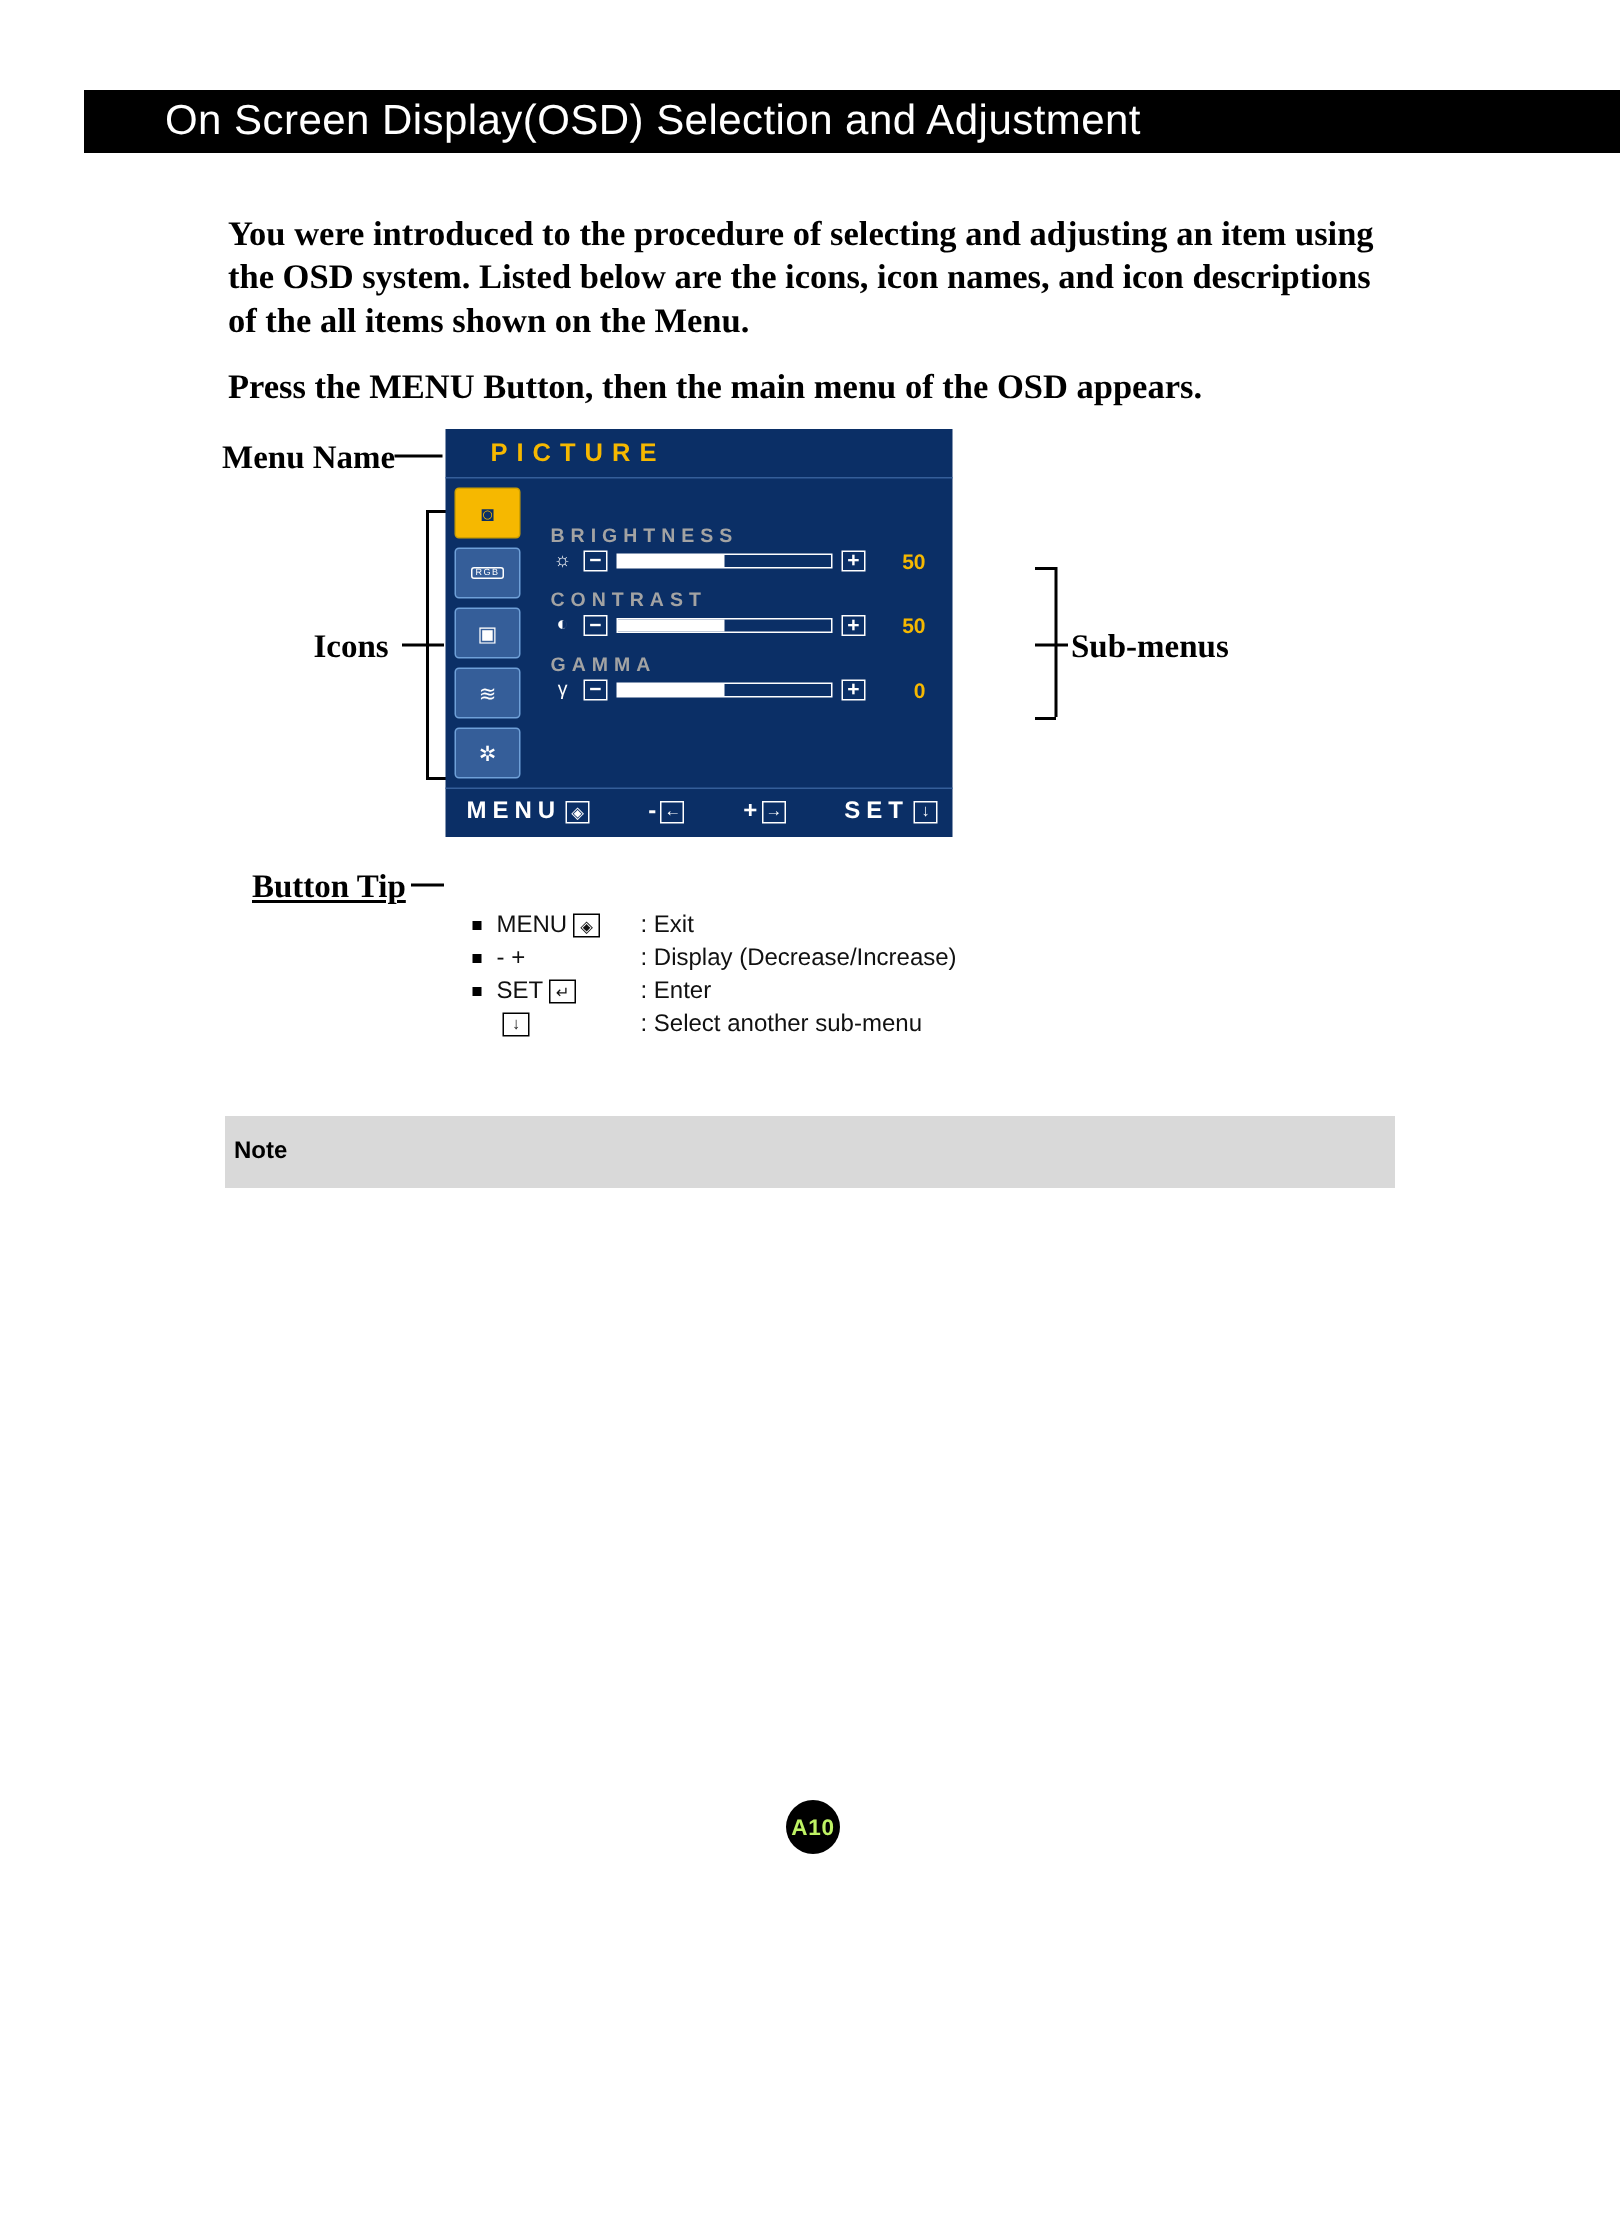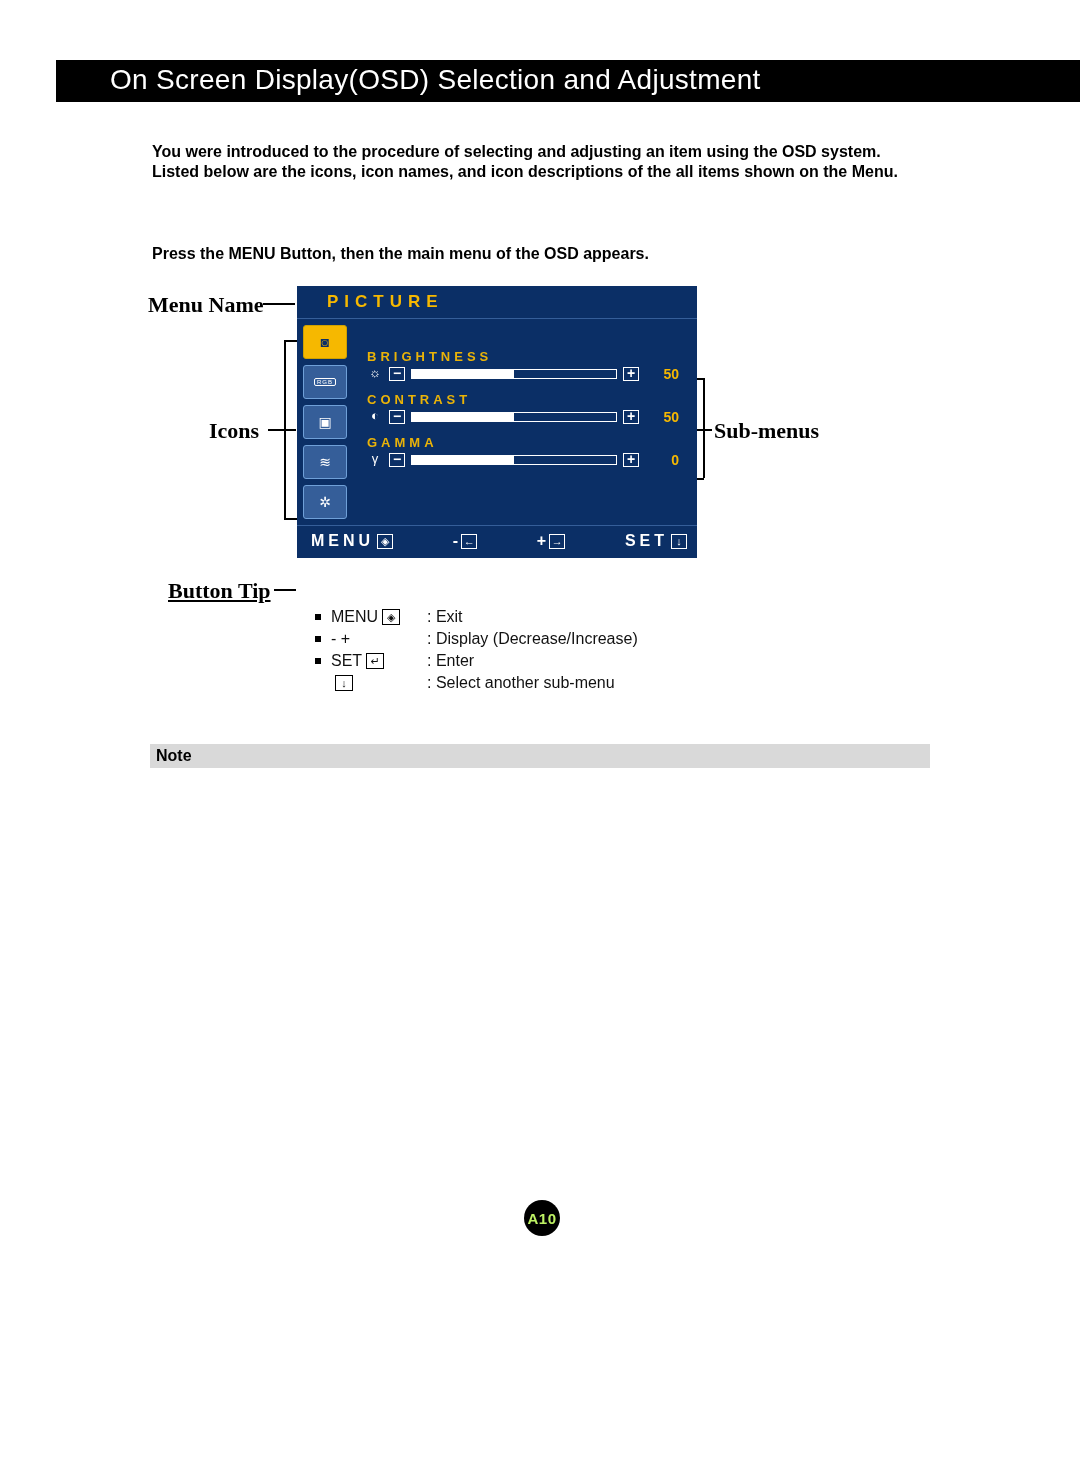--- a/index.html
+++ b/index.html
@@ -26,23 +26,23 @@
     font-size: 28px;
     font-weight: 400;
     letter-spacing: .3px;
   }
 
   
   .intro1, .intro2 {
     position: absolute;
     left: 152px;
     width: 780px;
-    font-family: Liberation Sans, sans-serif;
-    font-weight: bold;
-    font-size: 16px;
+    font-family: Liberation Serif, serif;
+    font-weight: bold;
+    font-size: 23px;
     line-height: 1.25;
   }
   .intro1 { top: 142px; }
   .intro2 { top: 244px; }
 
   
   .ann {
     position: absolute;
     font-family: "Times New Roman", Times, serif;
     font-weight: bold;
@@ -66,21 +66,21 @@
   .lead.h3 { left: 274px; top: 589px; width: 22px; height: 2px; }
   .lead.h4 { left: 690px; top: 429px; width: 22px; height: 2px; }
   .lead.v4 { left: 703px; top: 378px; width: 2px; height: 100px; }
   .lead.h4a{ left: 690px; top: 378px; width: 14px; height: 2px; }
   .lead.h4b{ left: 690px; top: 478px; width: 14px; height: 2px; }
 
   
   .osd {
     position: absolute;
     left: 297px; top: 286px;
-    width: 400px;
+    width: 338px;
     background: #0b2f66;
     color: #fff;
     font-family: Arial, Helvetica, sans-serif;
   }
   .osd-title {
     color: #f6b800;
     font-weight: bold;
     font-size: 17px;
     letter-spacing: 6px;
     padding: 6px 0 6px 30px;
@@ -114,21 +114,21 @@
     color: #0b2f66;
     border-color: #cfa100;
   }
   .rgb-label { font-size: 6px; letter-spacing: 1px; border:1px solid #fff; padding:0 2px; border-radius:2px; }
 
   .osd-main {
     flex: 1;
     padding: 30px 18px 14px 8px;
   }
   .row-label {
-    color: #eab308;
+    color: #a3a3a3;
     font-weight: bold;
     font-size: 13px;
     letter-spacing: 4px;
     margin-bottom: 2px;
   }
   .row-slider {
     display: flex;
     align-items: center;
     gap: 6px;
     margin-bottom: 10px;
@@ -234,21 +234,21 @@
   
   .note {
     position: absolute;
     left: 150px; top: 744px;
     width: 780px;
   }
   .note .note-head {
     background: #d9d9d9;
     font-weight: bold;
     font-size: 16px;
-    padding: 3px 6px;
+    padding: 15px 6px;
     display: inline-block;
     width: 100%;
   }
   .note .note-body {
     display: flex;
     align-items: flex-start;
     gap: 6px;
     padding: 4px 0 0 4px;
     font-size: 16px;
   }

